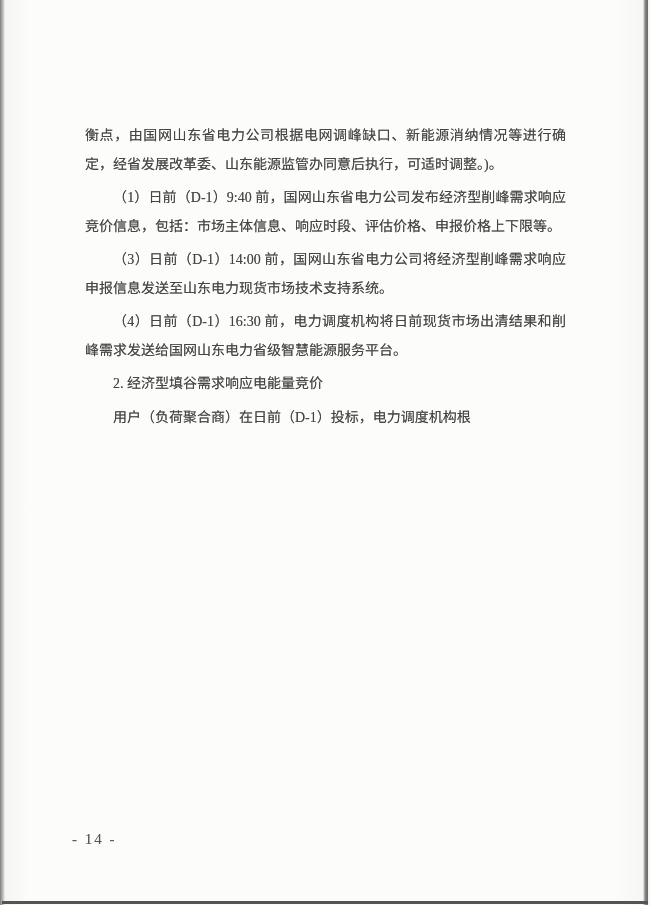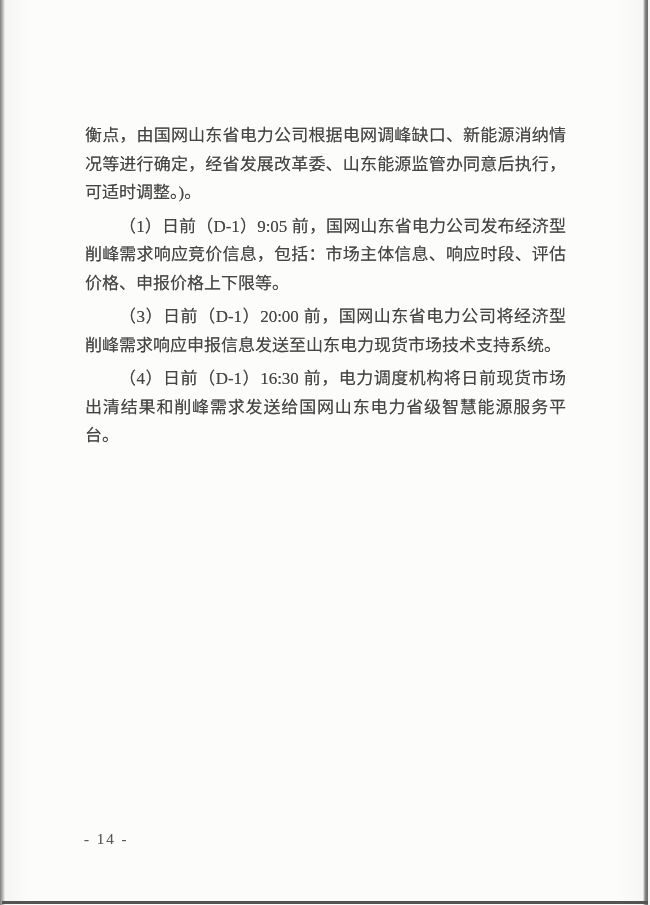--- a/index.html
+++ b/index.html
@@ -34,56 +34,58 @@
     left: 2px; right: 2px; bottom: 1px;
     height: 3px;
     background: #545452;
   }
   .content {
     position: absolute;
     top: 122px;
     left: 85px;
     width: 481px;
     color: #454543;
-    font-size: 17px;
+    font-size: 14px;
     line-height: 28.5px;
     text-align: justify;
     text-justify: inter-ideograph;
     text-shadow: 0 0 0.6px rgba(80,80,78,0.65);
   }
   .para {
     margin: 5px 0 0 0;
     text-indent: 2em;
   }
   .para.first {
     margin-top: 0;
     text-indent: 0;
   }
   .page-number {
     position: absolute;
-    left: 84px;
+    left: 72px;
     top: 831px;
     font-size: 15px;
     letter-spacing: 2px;
     color: #58585б;
     color: #585856;
     text-shadow: 0 0 0.5px rgba(90,90,88,0.6);
   }
 </style>
 </head>
 <body>
 
 <div class="scan-page">
 
   <div class="edge-left"></div>
   <div class="edge-right"></div>
   <div class="edge-bottom"></div>
 
   <div class="content">
     <p class="para first">衡点，由国网山东省电力公司根据电网调峰缺口、新能源消纳情况等进行确定，经省发展改革委、山东能源监管办同意后执行，可适时调整。)。</p>
-    <p class="para">（1）日前（D-1）9:05 前，国网山东省电力公司发布经济型削峰需求响应竞价信息，包括：市场主体信息、响应时段、评估价格、申报价格上下限等。</p>
-    <p class="para">（3）日前（D-1）20:00 前，国网山东省电力公司将经济型削峰需求响应申报信息发送至山东电力现货市场技术支持系统。</p>
+    <p class="para">（1）日前（D-1）9:40 前，国网山东省电力公司发布经济型削峰需求响应竞价信息，包括：市场主体信息、响应时段、评估价格、申报价格上下限等。</p>
+    <p class="para">（3）日前（D-1）14:00 前，国网山东省电力公司将经济型削峰需求响应申报信息发送至山东电力现货市场技术支持系统。</p>
     <p class="para">（4）日前（D-1）16:30 前，电力调度机构将日前现货市场出清结果和削峰需求发送给国网山东电力省级智慧能源服务平台。</p>
+    <p class="para">2. 经济型填谷需求响应电能量竞价</p>
+    <p class="para">用户（负荷聚合商）在日前（D-1）投标，电力调度机构根</p>
   </div>
 
   <div class="page-number">- 14 -</div>
 
 </div>
 
 </body></html>

